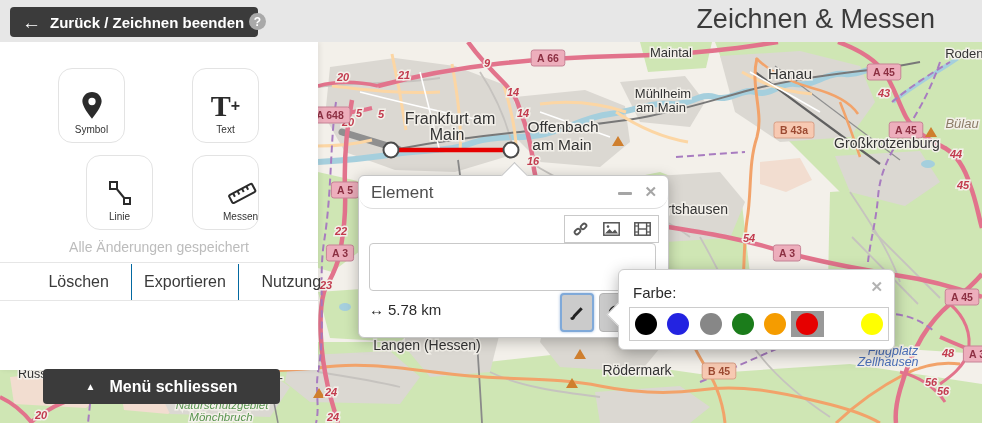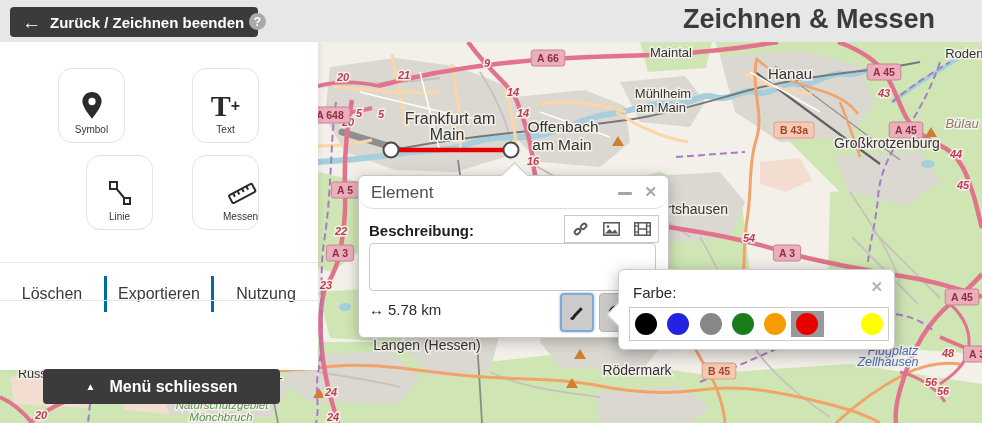--- a/index.html
+++ b/index.html
@@ -8,41 +8,41 @@
 
   
   .header{position:absolute;left:0;top:0;width:982px;height:42px;background:#e7e7e7;z-index:30;}
   .back-btn{position:absolute;left:10px;top:7px;height:30px;background:#3b3b3b;color:#fff;
     font-weight:bold;font-size:15px;border:none;border-radius:4px;padding:0 14px 0 12px;
     display:flex;align-items:center;gap:9px;cursor:pointer;}
   .back-arrow{font-size:19px;font-weight:900;line-height:1;}
   .help-badge{position:absolute;left:249px;top:13px;width:17px;height:17px;border-radius:50%;
     background:#a9a9a9;color:#fff;font-size:12px;font-weight:bold;display:flex;
     align-items:center;justify-content:center;cursor:pointer;}
-  .app-title{position:absolute;right:47px;top:4px;font-size:27px;font-weight:bold;color:#3b3b3b;}
+  .app-title{position:absolute;right:47px;top:4px;font-size:27px;font-weight:normal;color:#3b3b3b;}
 
   
   .map-wrap{position:absolute;left:0;top:42px;width:982px;height:381px;z-index:1;background:#f3f0ea;}
   .map-wrap svg{display:block;}
 
   
   .sidebar{position:absolute;left:0;top:42px;width:318px;height:328px;background:#fff;z-index:10;
     box-shadow:2px 0 5px rgba(0,0,0,.07);}
   .tool{position:absolute;width:67px;height:75px;background:#fff;border:1px solid #e3e3e3;
     border-radius:14px;display:flex;flex-direction:column;align-items:center;justify-content:flex-end;
     padding-bottom:7px;box-sizing:border-box;cursor:pointer;}
   .tool .ticon{height:36px;display:flex;align-items:center;justify-content:center;}
   .tool .tlabel{font-size:10px;color:#333;}
   .t-glyph{font-family:"Liberation Serif",serif;font-size:30px;font-weight:bold;color:#2b2b2b;line-height:1;}
   .t-plus{font-size:16px;font-weight:bold;color:#2b2b2b;vertical-align:top;}
   .autosave{position:absolute;left:0;top:197px;width:100%;text-align:center;font-size:14px;color:#bcbcbc;}
   .sep-h{position:absolute;left:0;width:100%;border-top:1px solid #e6e6e6;}
-  .actions{position:absolute;left:0;top:234px;width:100%;height:36px;display:flex;}
+  .actions{position:absolute;left:0;top:222px;width:100%;height:36px;display:flex;padding-left:26px;}
   .action{flex:1;display:flex;align-items:center;justify-content:center;font-size:16px;color:#3a3a3a;cursor:pointer;}
-  .action + .action{border-left:3px solid #0369a1;}
+  .action + .action{border-left:1px solid #0369a1;}
   .notice{position:absolute;left:13px;top:266px;width:294px;font-size:12.4px;line-height:1.38;
     color:#666;text-align:justify;}
   .notice a{color:#e23b32;text-decoration:none;cursor:pointer;}
 
   .menu-close{position:absolute;left:43px;top:369px;width:237px;height:35px;background:#3b3b3b;
     color:#fff;border:none;border-radius:4px;font-weight:bold;font-size:16px;display:flex;
     align-items:center;justify-content:center;gap:14px;z-index:15;cursor:pointer;}
   .menu-close .up{font-size:10px;}
 
   
@@ -358,20 +358,21 @@
             <line x1="8" y1="10" x2="8" y2="14"></line>
               <line x1="13" y1="10" x2="13" y2="14"></line>
             <line x1="18" y1="10" x2="18" y2="14"></line>
               <line x1="23" y1="10" x2="23" y2="14"></line>
           </g>
         </svg>
       </span>
       <span class="tlabel">Messen</span>
     </div>
 
+    <div class="autosave">Alle Änderungen gespeichert</div>
     <div class="sep-h" style="top:220px;"></div>
     <div class="actions">
       <div class="action">Löschen</div>
       <div class="action">Exportieren</div>
       <div class="action">Nutzung</div>
     </div>
     <div class="sep-h" style="top:258px;"></div>
   </div>
 
   <button class="menu-close">
@@ -379,21 +380,20 @@
     <span>Menü schliessen</span>
   </button>
 
   <div class="dialog">
     <div class="dlg-caret"></div>
     <div class="dlg-head">
       <span class="dlg-title">Element</span>
       <span class="dlg-min"></span>
       <span class="dlg-close">✕</span>
     </div>
-    <span class="desc-label">Beschreibung:</span>
     <div class="icon-box">
       <span class="ib">
         <svg width="15" height="15" viewBox="0 0 16 16" fill="none" stroke="#555" stroke-width="2">
           <rect x="1.5" y="8" width="6.5" height="4.5" rx="2.2" transform="rotate(-45 4.7 10.2)"></rect>
           <rect x="8" y="2.5" width="6.5" height="4.5" rx="2.2" transform="rotate(-45 11.2 4.7)"></rect>
         </svg>
       </span>
       <span class="ib">
         <svg width="17" height="14" viewBox="0 0 17 14">
             <rect x="0.8" y="0.8" width="15.4" height="12.4" fill="none" stroke="#555" stroke-width="1.5"></rect>

